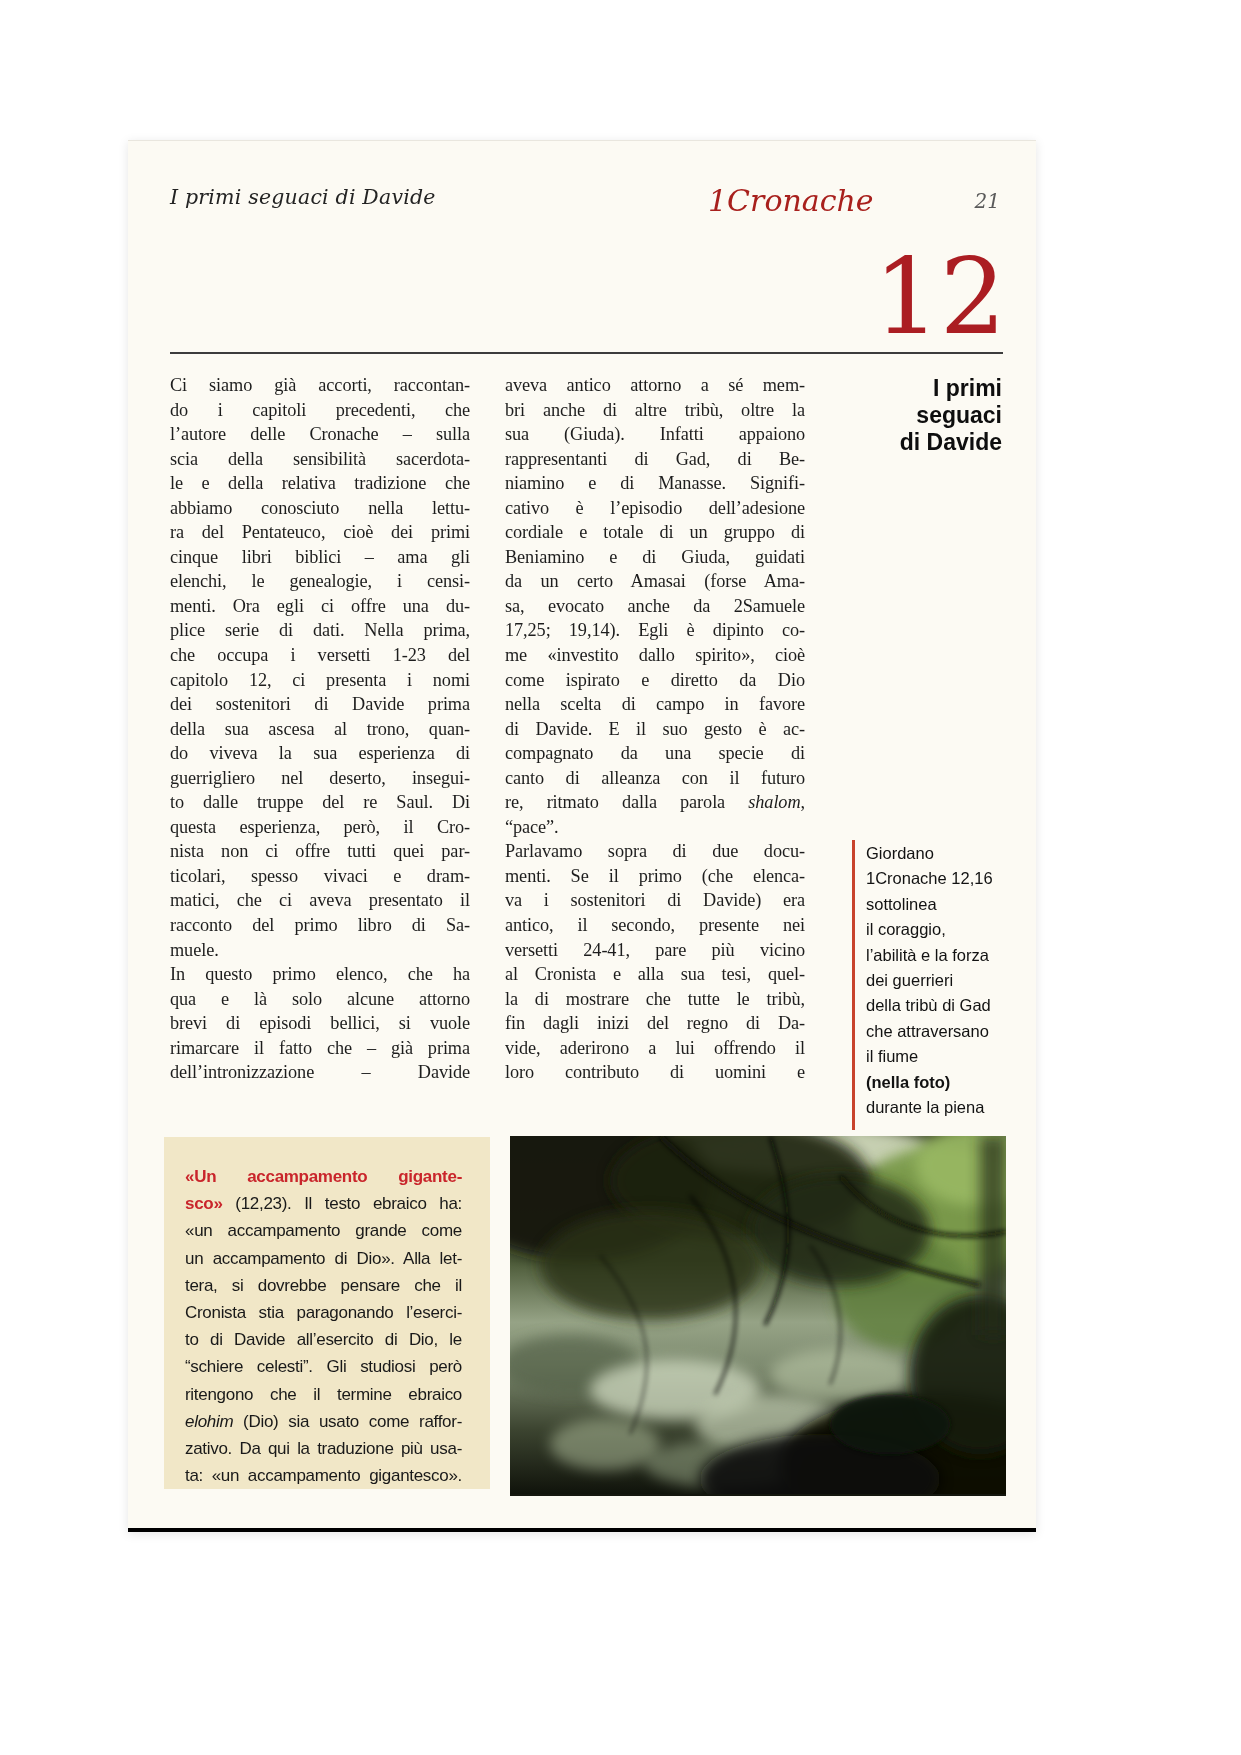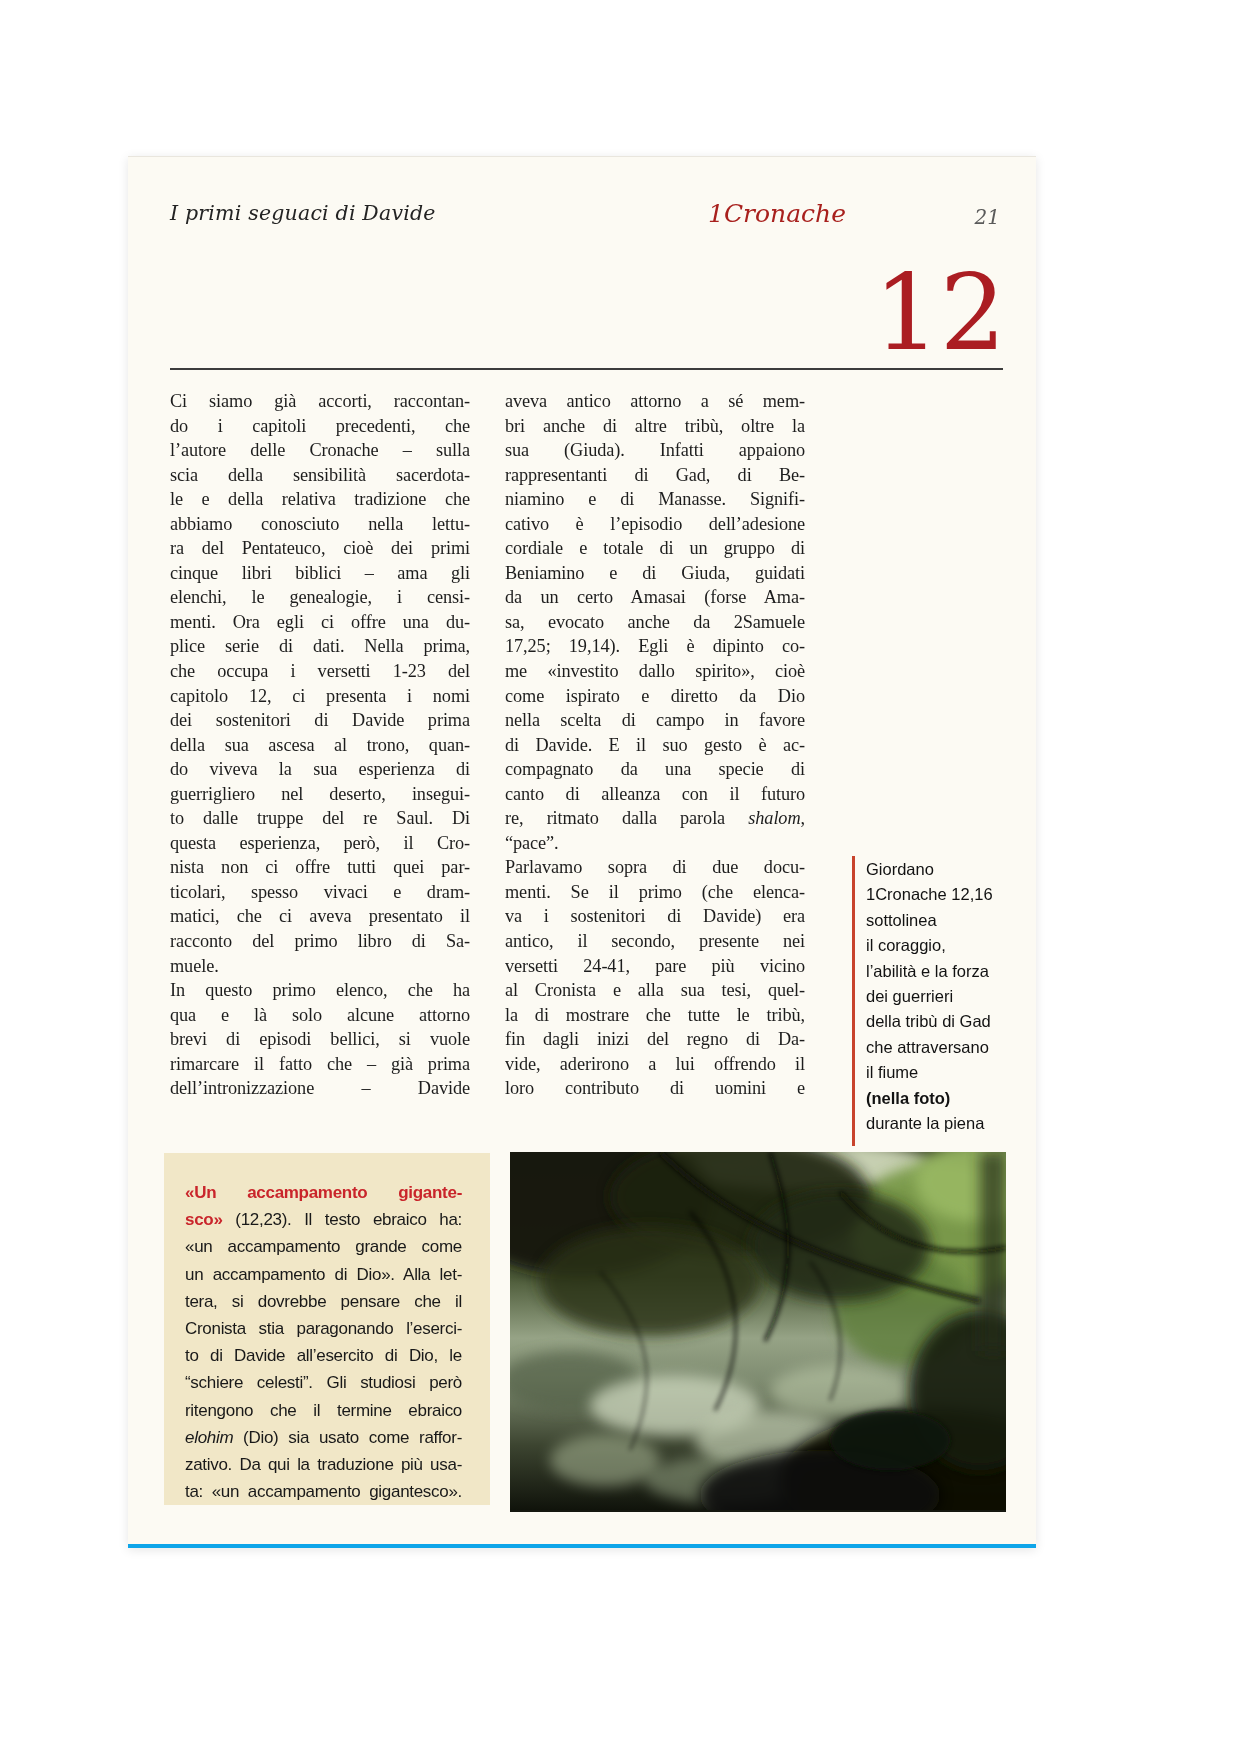--- a/index.html
+++ b/index.html
@@ -10,35 +10,35 @@
     --caption-rule-red:#c8432c;
     --page-bg:#fcfaf3;
   }
   *{margin:0;padding:0;box-sizing:border-box;}
   html,body{background:#ffffff;}
   body{
     width:1241px;height:1755px;position:relative;overflow:hidden;
     font-family:"Liberation Serif", serif;color:#1d1d1d;
   }
   .page{
-    position:absolute;left:128px;top:156px;width:908px;height:1392px;
+    position:absolute;left:128px;top:140px;width:908px;height:1392px;
     background:var(--page-bg);
     border-top:1px solid #e9e6de;
-    border-bottom:4px solid #0ea5e9;
+    border-bottom:4px solid #000000;
     box-shadow:0 2px 10px rgba(0,0,0,0.10);
   }
   .running-title{
     position:absolute;left:42px;top:44px;
     font-family:"DejaVu Serif", serif;font-style:italic;
     font-size:20.5px;color:#232323;letter-spacing:.2px;
   }
   .book-title{
     position:absolute;left:580px;top:42px;
     font-family:"DejaVu Serif", serif;font-style:italic;
-    font-size:25px;color:var(--header-red);
+    font-size:30px;color:var(--header-red);
   }
   .page-number{
     position:absolute;right:36px;top:48px;
     font-family:"DejaVu Serif", serif;font-style:italic;
     font-size:20px;color:#5a5a5a;
   }
   .chapter-number{
     position:absolute;right:30px;top:104px;
     font-family:"DejaVu Serif", serif;
     font-size:104px;line-height:1;color:var(--accent-red);
@@ -92,20 +92,25 @@
 
 <div class="page">
 
   <div class="running-title">I primi seguaci di Davide</div>
   <div class="book-title">1Cronache</div>
   <div class="page-number">21</div>
 
   <div class="chapter-number">12</div>
   <div class="top-rule"></div>
 
+  <div class="chapter-title">
+      <div class="line">I primi</div>
+      <div class="line">seguaci</div>
+      <div class="line">di Davide</div>
+    </div>
 
   <div class="bodycol col1 justify">
       <div class="line">Ci siamo già accorti, raccontan-</div>
       <div class="line">do i capitoli precedenti, che</div>
       <div class="line">l’autore delle Cronache – sulla</div>
       <div class="line">scia della sensibilità sacerdota-</div>
       <div class="line">le e della relativa tradizione che</div>
       <div class="line">abbiamo conosciuto nella lettu-</div>
       <div class="line">ra del Pentateuco, cioè dei primi</div>
       <div class="line">cinque libri biblici – ama gli</div>

